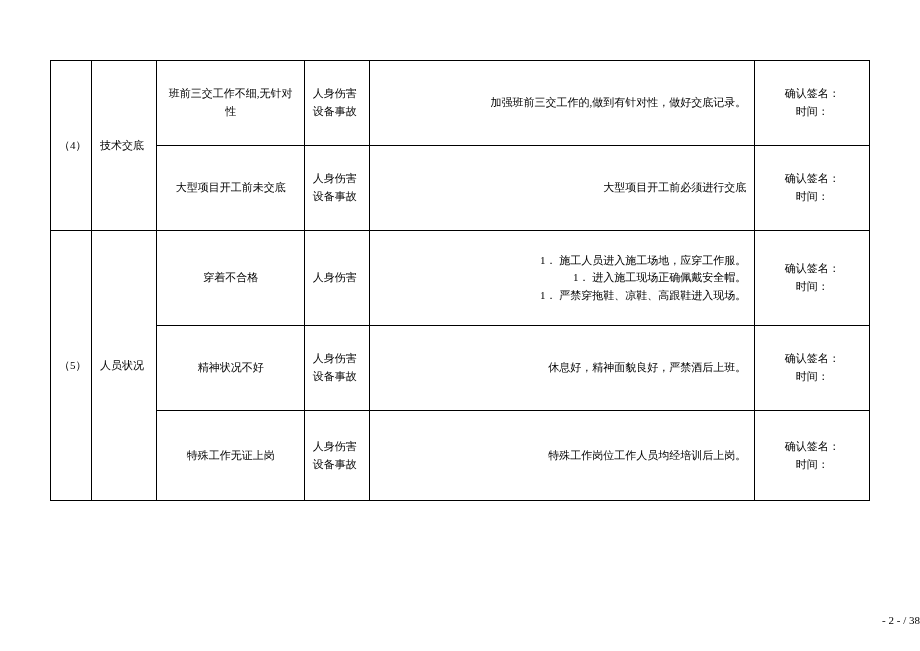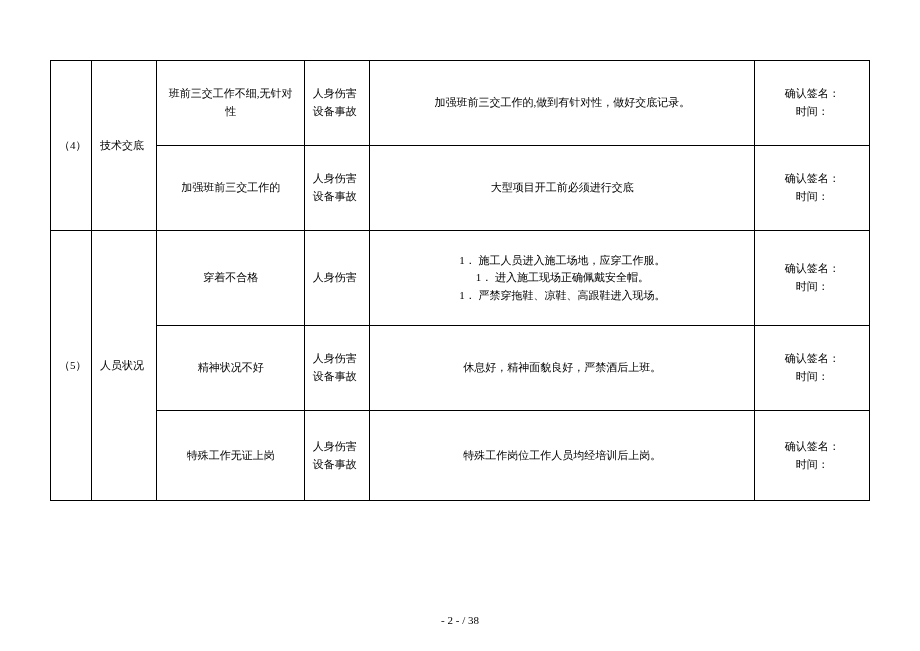--- a/index.html
+++ b/index.html
@@ -22,28 +22,28 @@
       border: 1px solid #000;
       padding: 6px 8px;
       vertical-align: middle;
       line-height: 1.6;
       font-size: 11px;
     }
     .col-num { width: 5%; text-align: center; }
     .col-cat { width: 8%; text-align: left; }
     .col-issue { width: 18%; text-align: center; }
     .col-hazard { width: 8%; text-align: left; margin-left: 15px; }
-    .col-measure { width: 47%; text-align: center; }
+    .col-measure { width: 47%; text-align: right; }
     .col-sign { width: 14%; text-align: center; }
     .page-number {
       position: absolute;
       bottom: 25px;
       left: 0;
       width: 920px;
-      text-align: center;
+      text-align: right;
       font-size: 11px;
     }
     .measure-list div { display: block; }
   </style>
 </head>
 <body>
 
 <table>
   <colgroup>
     <col class="col-num">
@@ -59,21 +59,21 @@
       <td class="col-num" rowspan="2">（4）</td>
       <td class="col-cat" rowspan="2">技术交底</td>
       <td class="col-issue">班前三交工作不细,无针对性</td>
       <td class="col-hazard" style="white-space:pre-line">人身伤害
 设备事故</td>
       <td class="col-measure">加强班前三交工作的,做到有针对性，做好交底记录。</td>
       <td class="col-sign" style="white-space:pre-line">确认签名：
 时间：</td>
     </tr>
     <tr style="height:85px">
-      <td class="col-issue">加强班前三交工作的</td>
+      <td class="col-issue">大型项目开工前未交底</td>
       <td class="col-hazard" style="white-space:pre-line">人身伤害
 设备事故</td>
       <td class="col-measure">大型项目开工前必须进行交底</td>
       <td class="col-sign" style="white-space:pre-line">确认签名：
 时间：</td>
     </tr>
 
     <tr style="height:95px">
       <td class="col-num" rowspan="3">（5）</td>
       <td class="col-cat" rowspan="3">人员状况</td>

